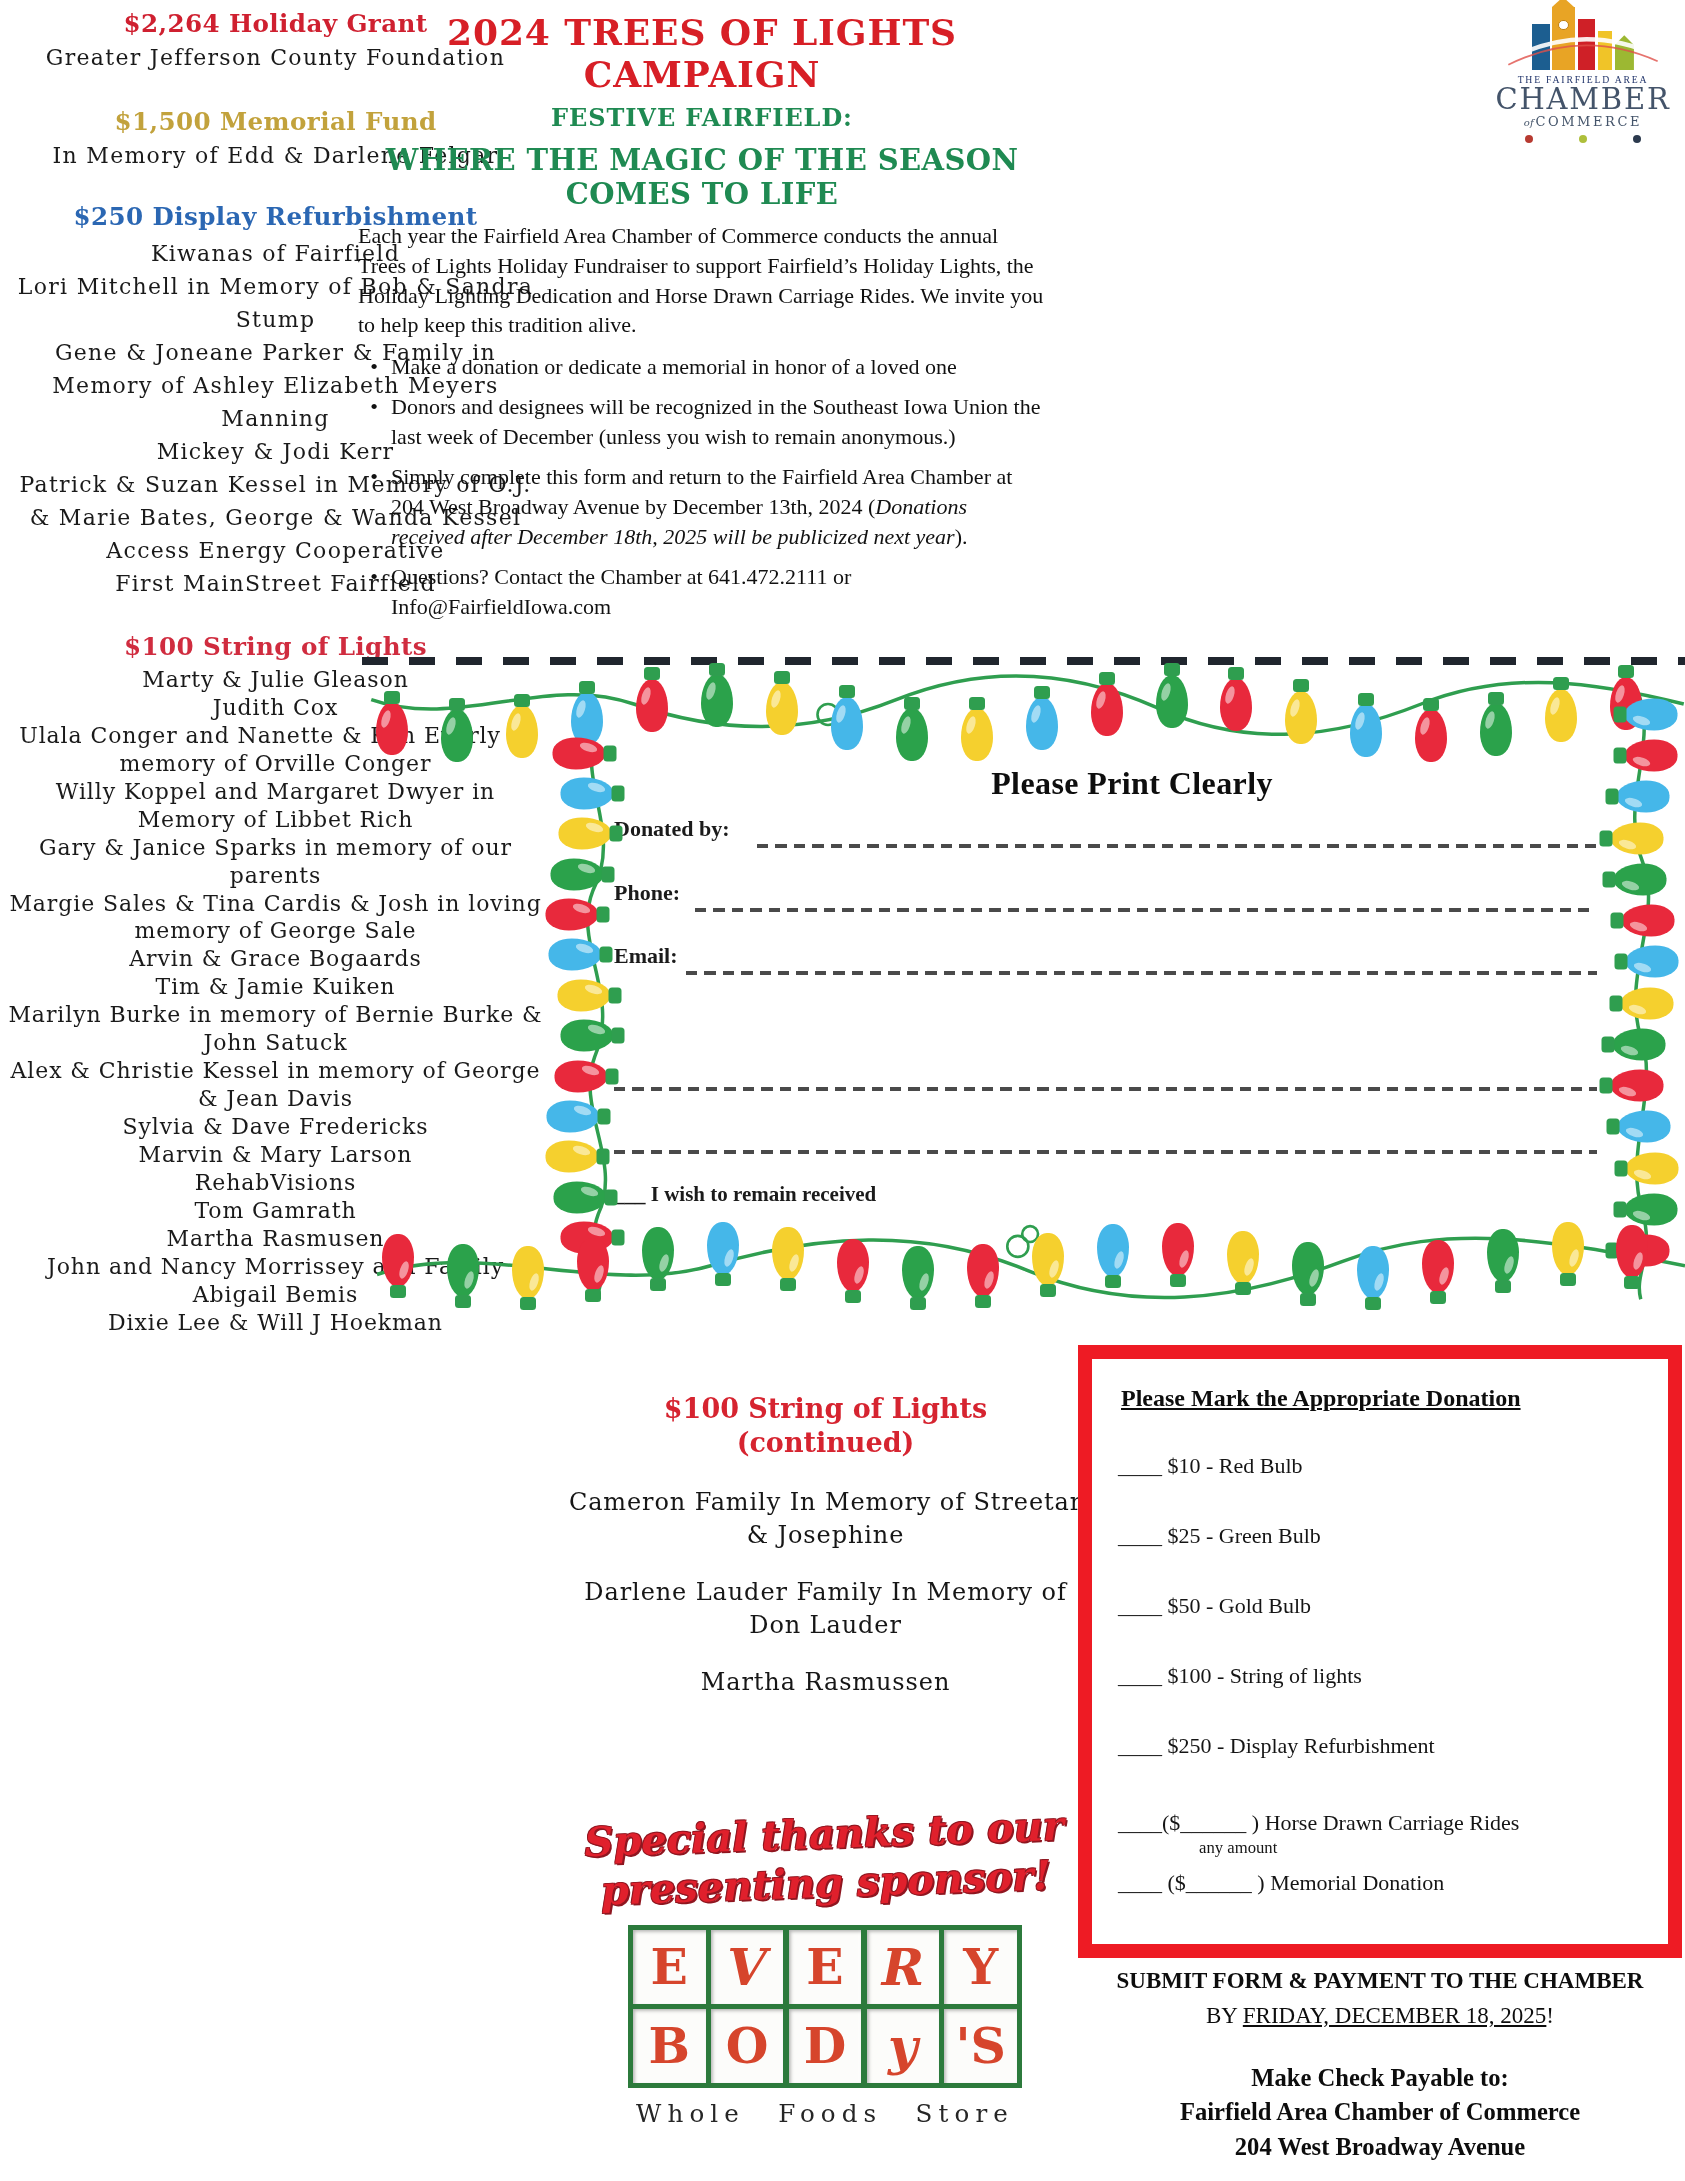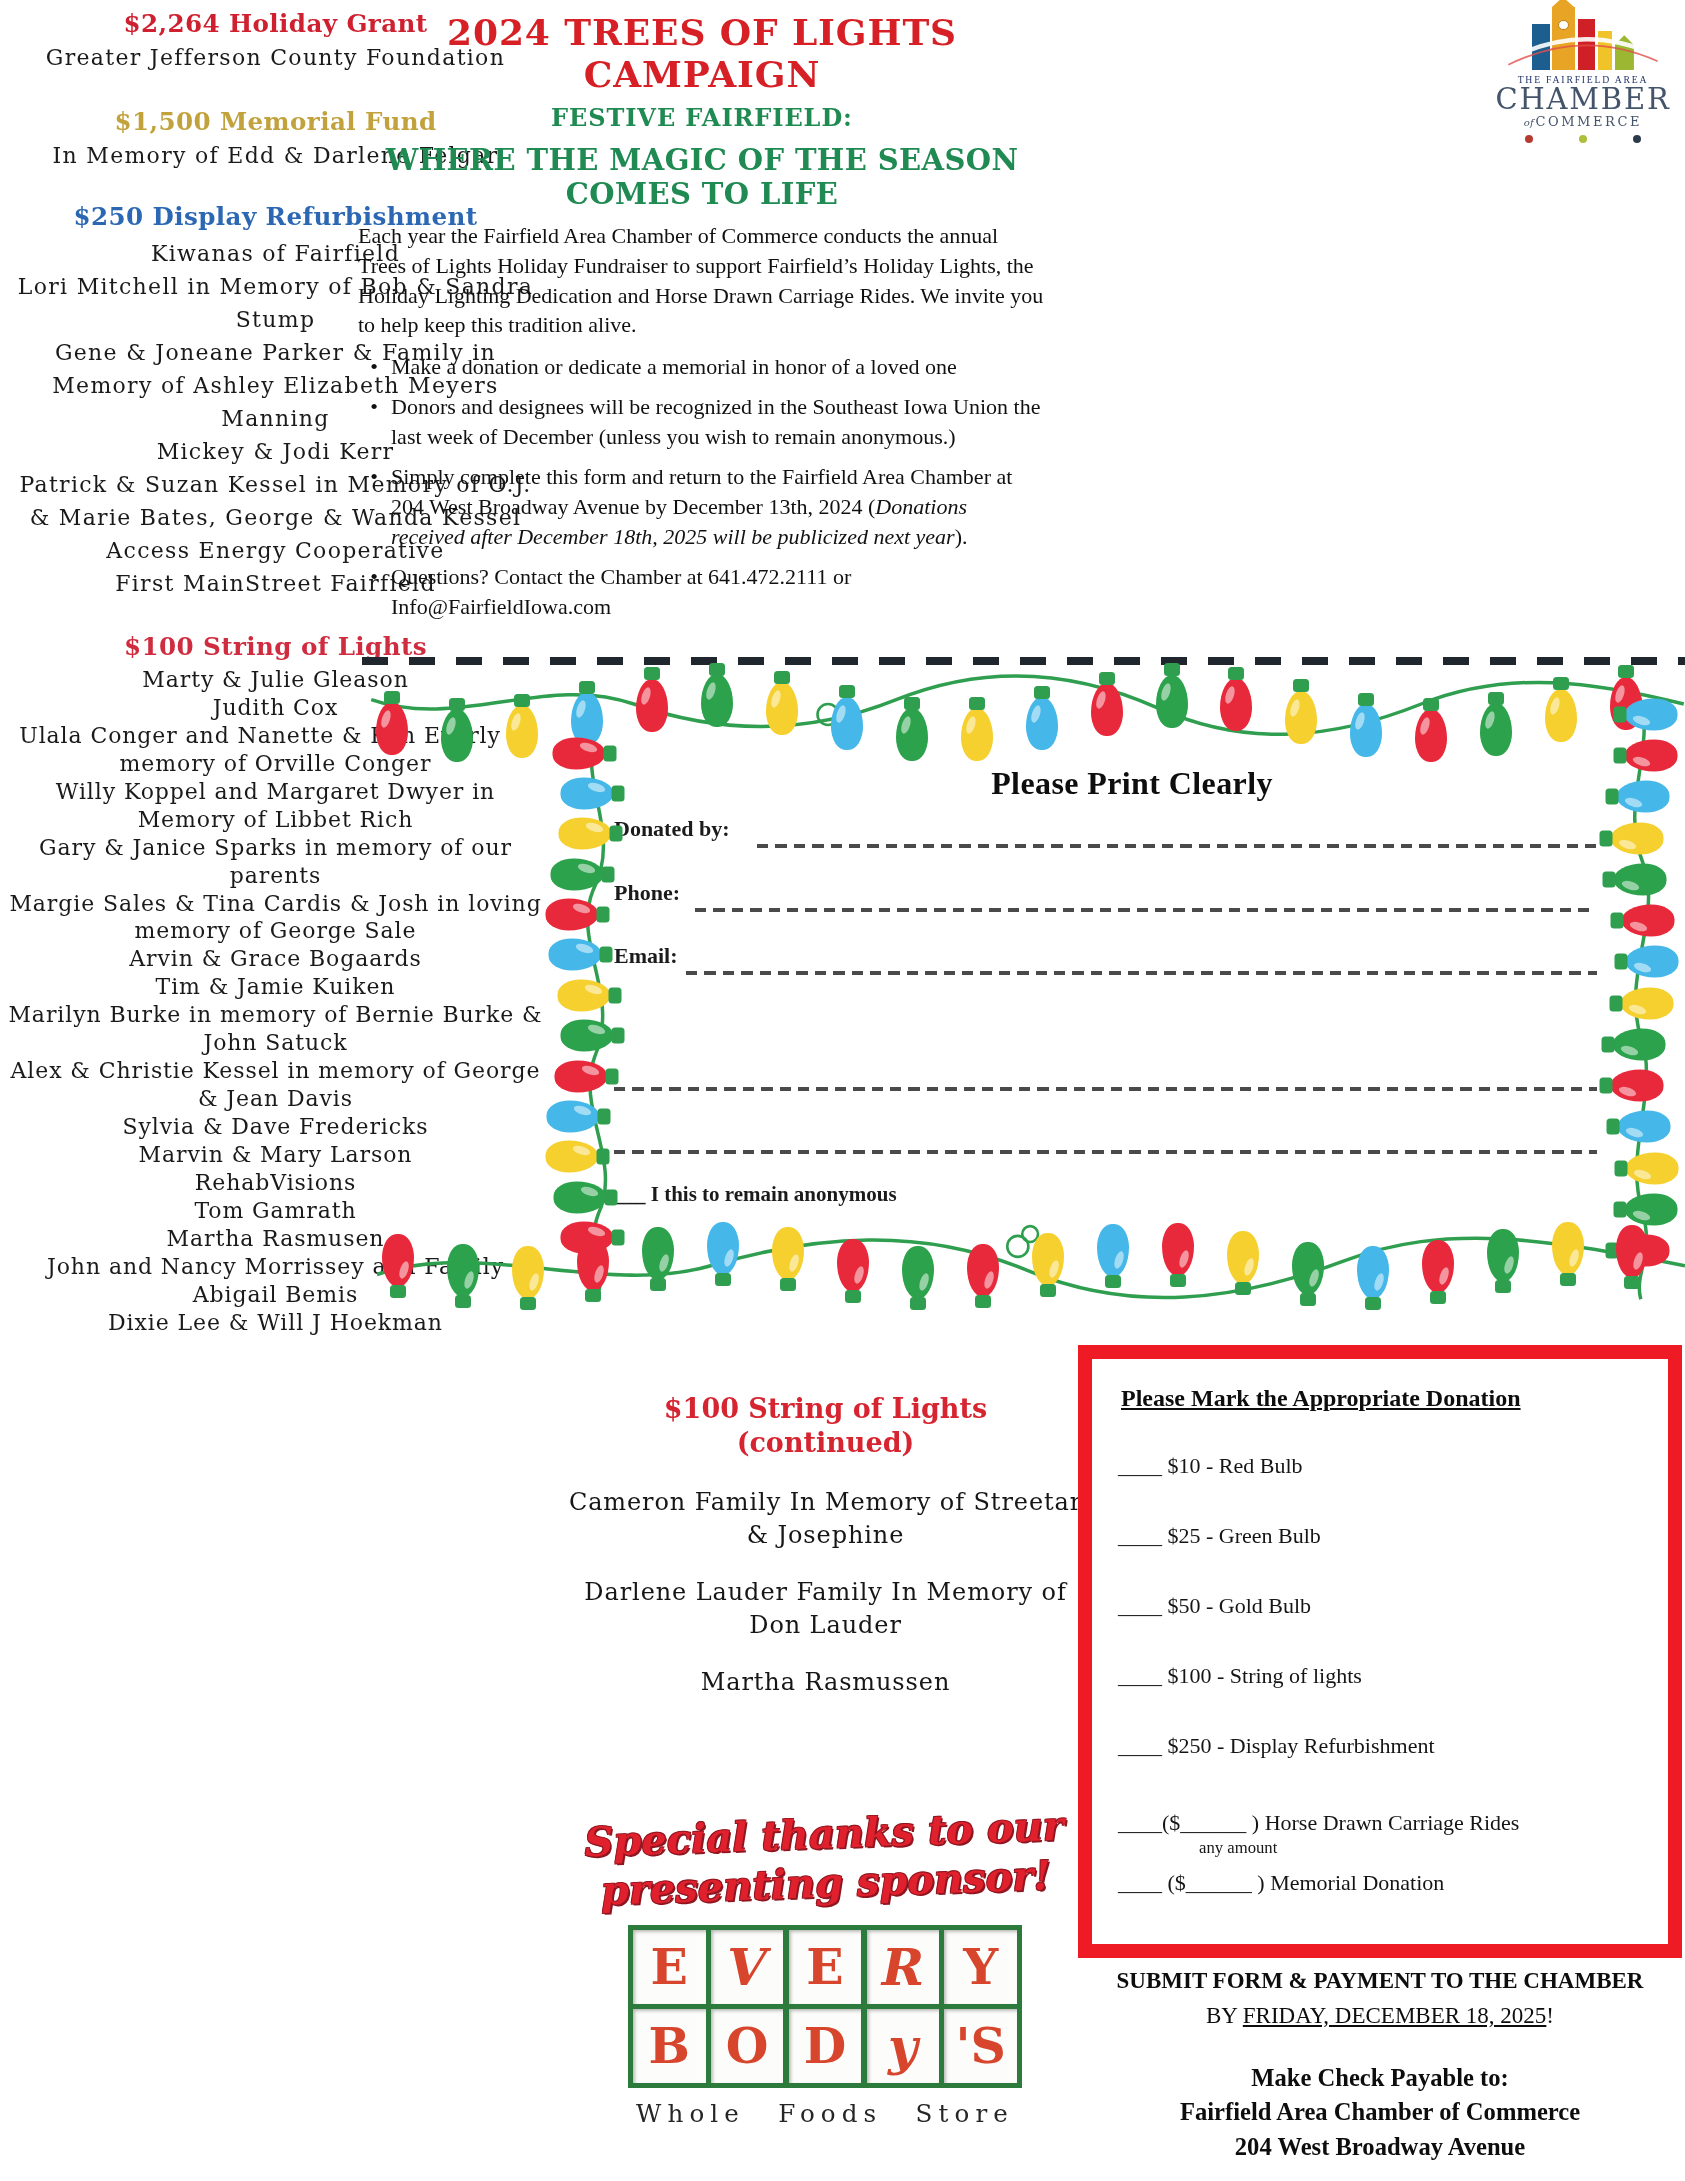--- a/index.html
+++ b/index.html
@@ -301,21 +301,21 @@
   <div class="flabel" style="left:614px;top:880px;">Phone:</div>
   <div class="dashline" style="left:695px;top:908px;width:894px;"></div>
 
   <div class="flabel" style="left:614px;top:943px;">Email:</div>
   <div class="dashline" style="left:686px;top:971px;width:911px;"></div>
 
 
   <div class="dashline" style="left:614px;top:1087px;width:983px;"></div>
   <div class="dashline" style="left:614px;top:1150px;width:983px;"></div>
 
-  <div class="anon">___ I this to remain anonymous</div>
+  <div class="anon">___ I wish to remain received</div>
 
   <section class="continued">
     <h3><span>$100 String of Lights</span><br><span>(continued)</span></h3>
     <div class="entries" id="continued-entries">
         <p>Cameron Family In Memory of Streetar &amp; Josephine</p>
         <p>Darlene Lauder Family In Memory of Don Lauder</p>
         <p>Martha Rasmussen</p>
       </div>
   </section>
 

